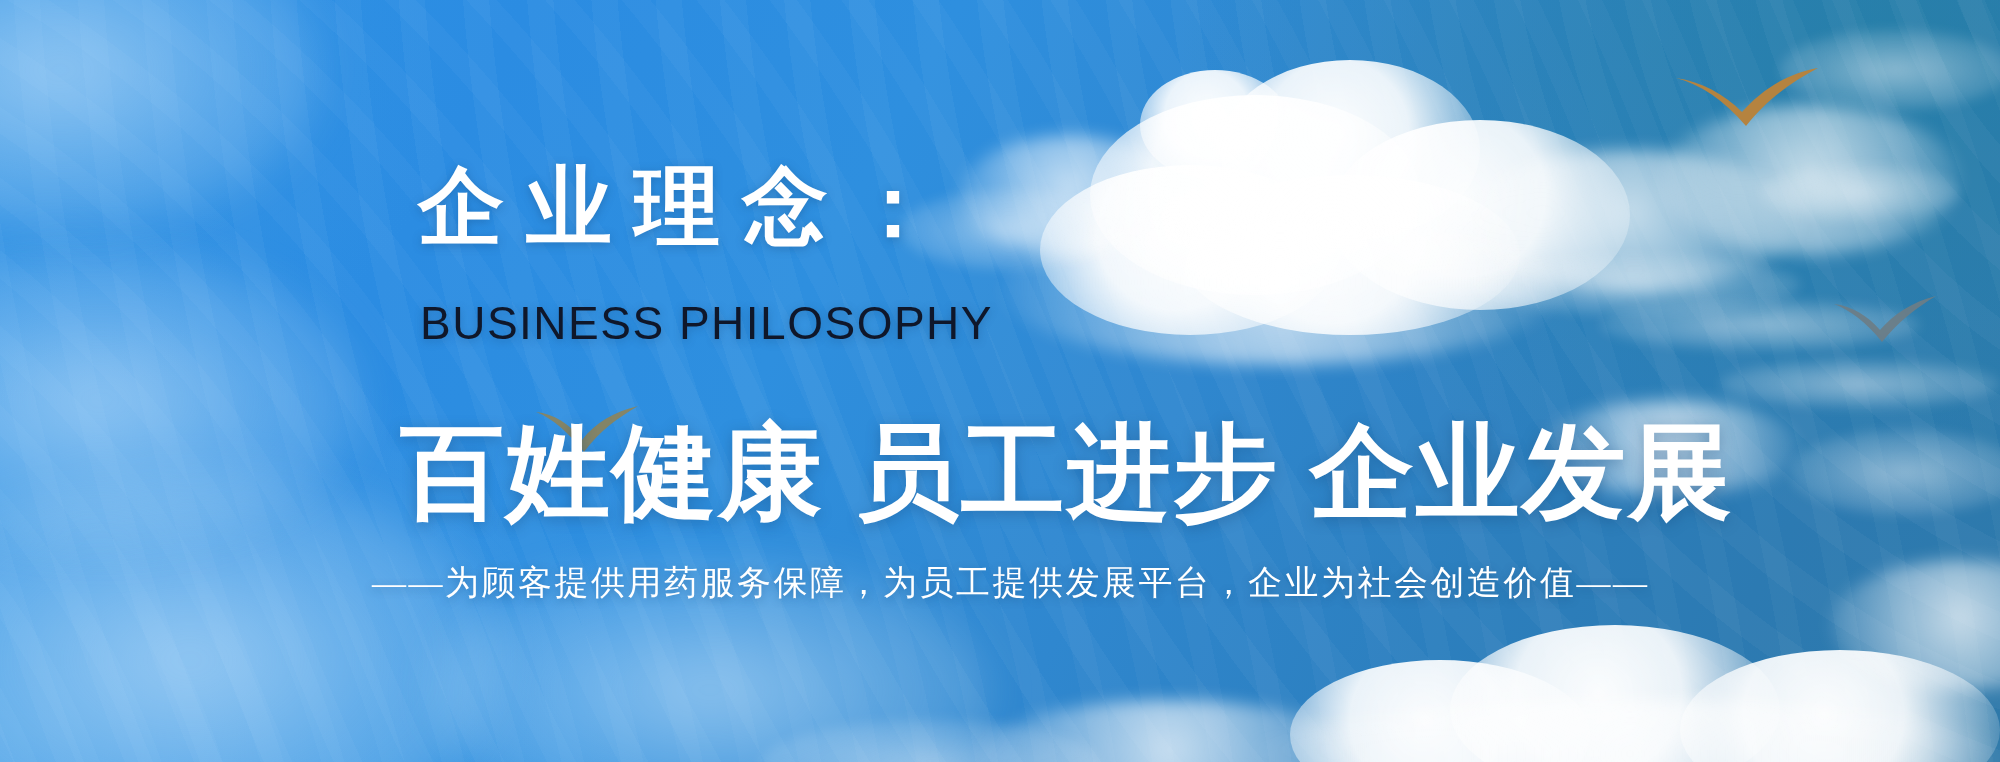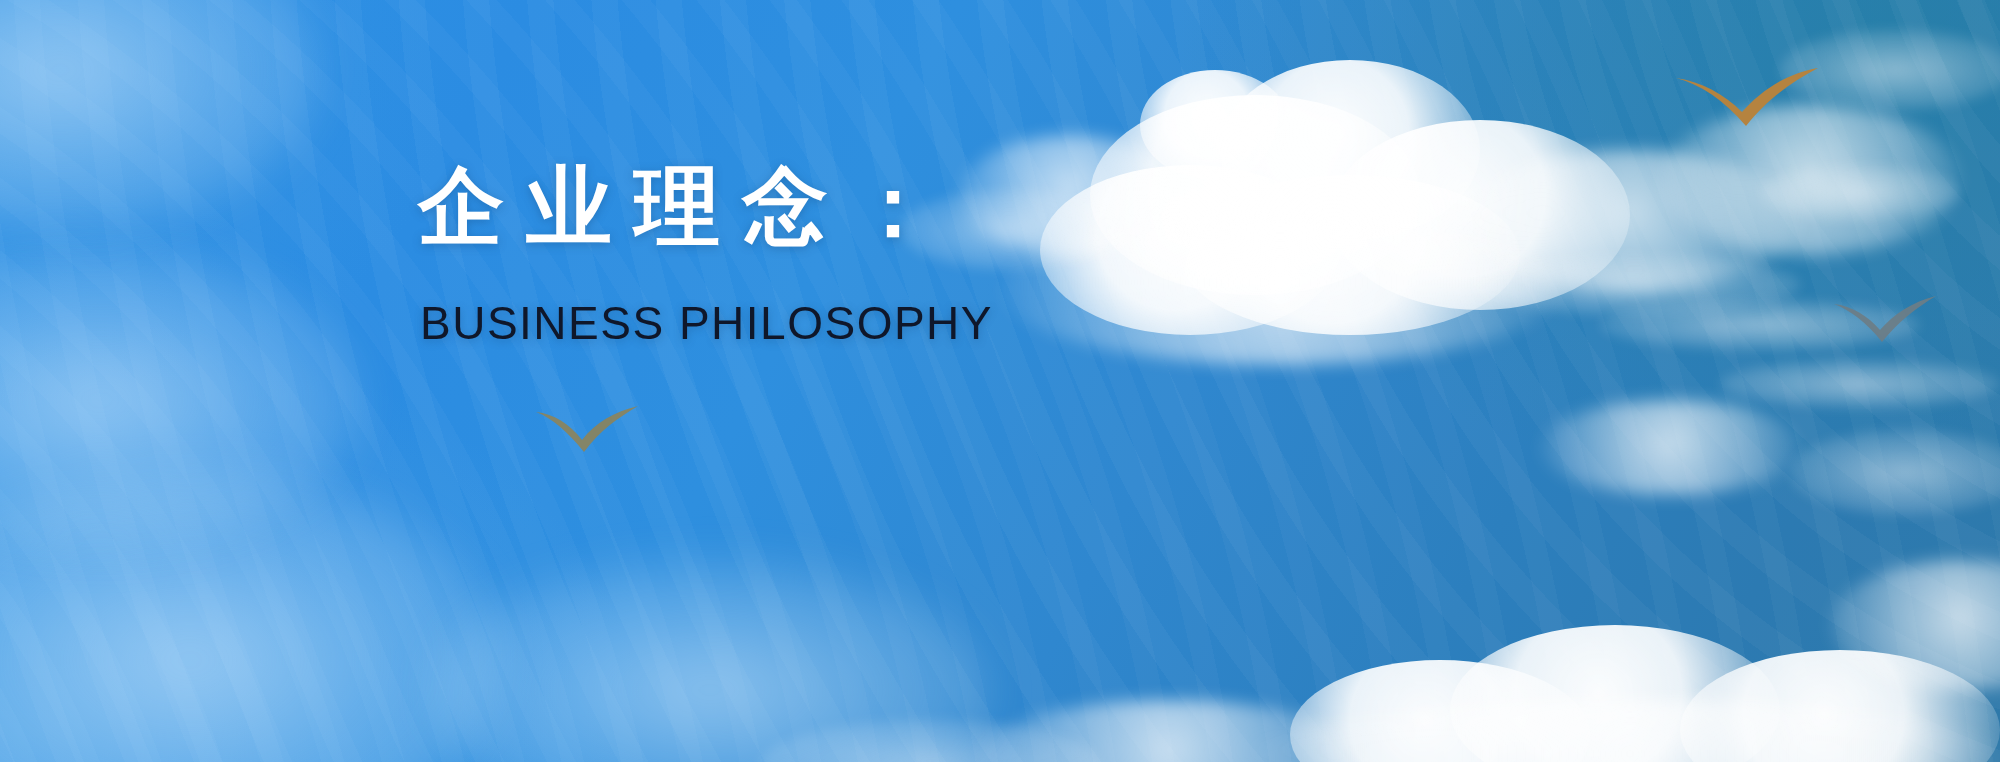--- a/index.html
+++ b/index.html
@@ -238,16 +238,18 @@
                C84 16 66 28 50 50 C34 30 18 16 2 10 Z" fill="#8f8355" opacity="0.88"></path>
     </svg>
   </div>
 
   <div class="content">
 
     <div class="title-cn">企业理念：</div>
 
     <div class="title-en">BUSINESS PHILOSOPHY</div>
 
-
+    <div class="headline">百姓健康  员工进步  企业发展</div>
+
+    <div class="tagline">——为顾客提供用药服务保障，为员工提供发展平台，企业为社会创造价值——</div>
   </div>
 
 </div>
 
 </body></html>

